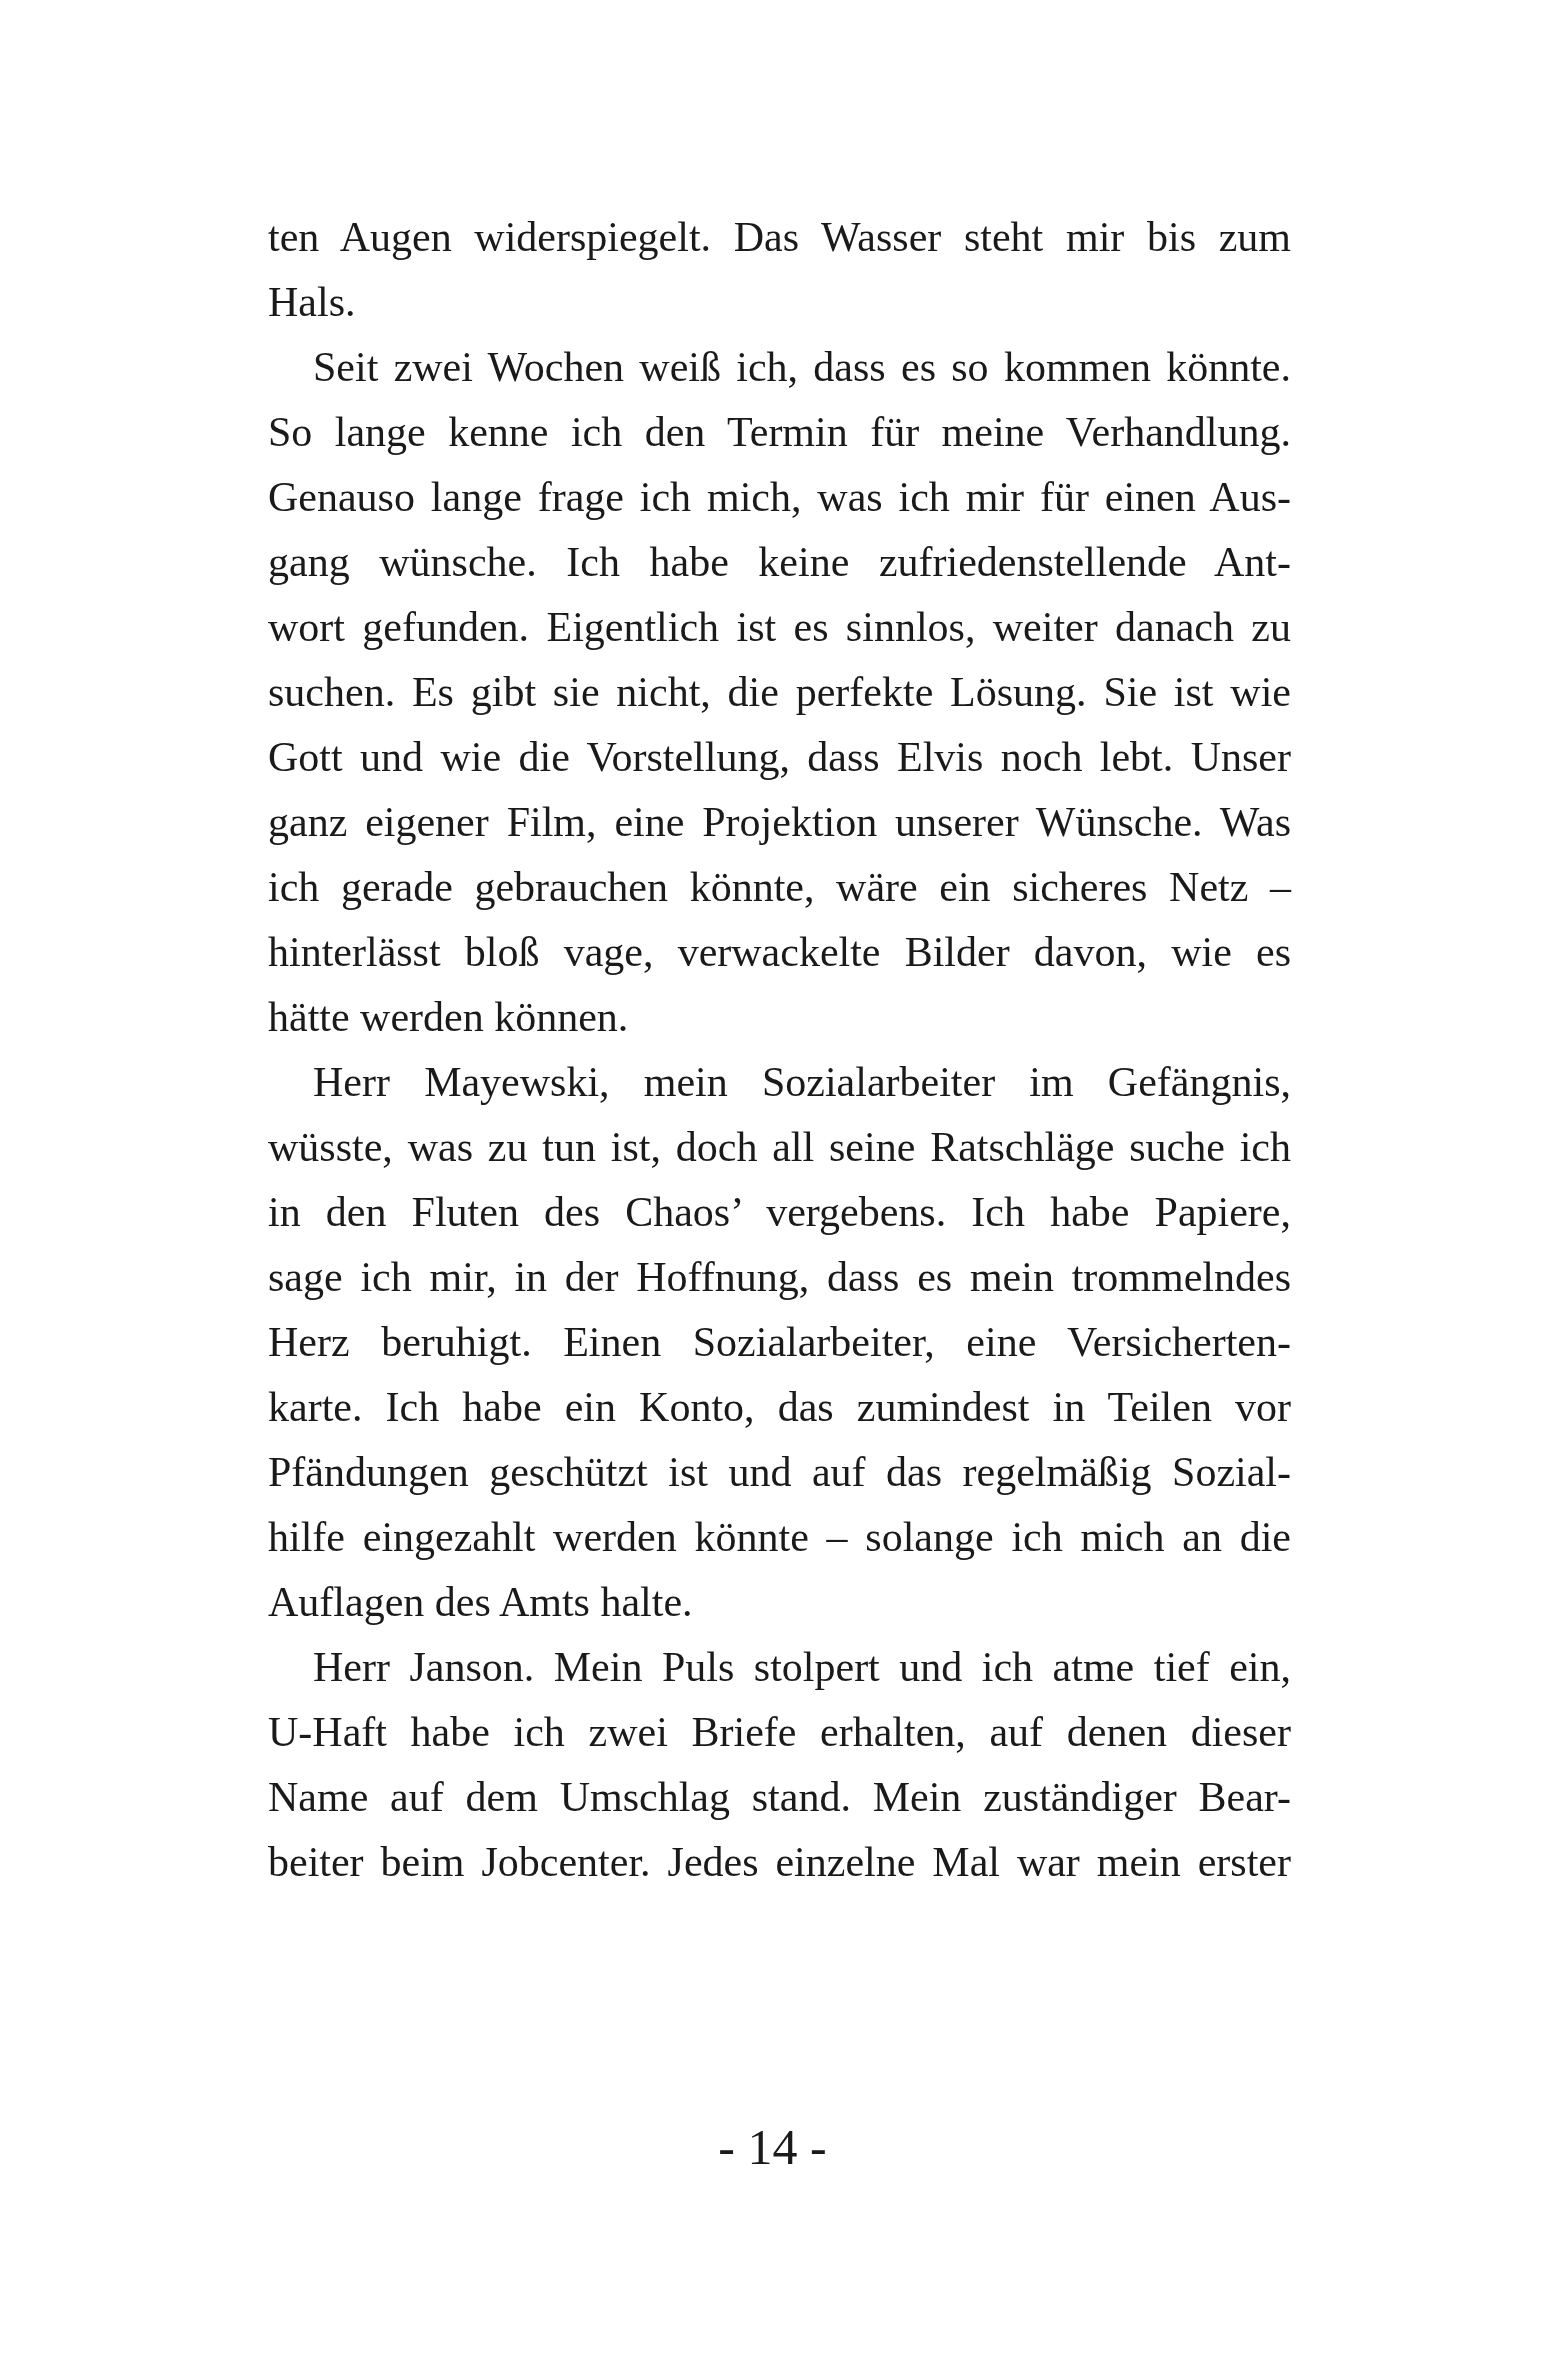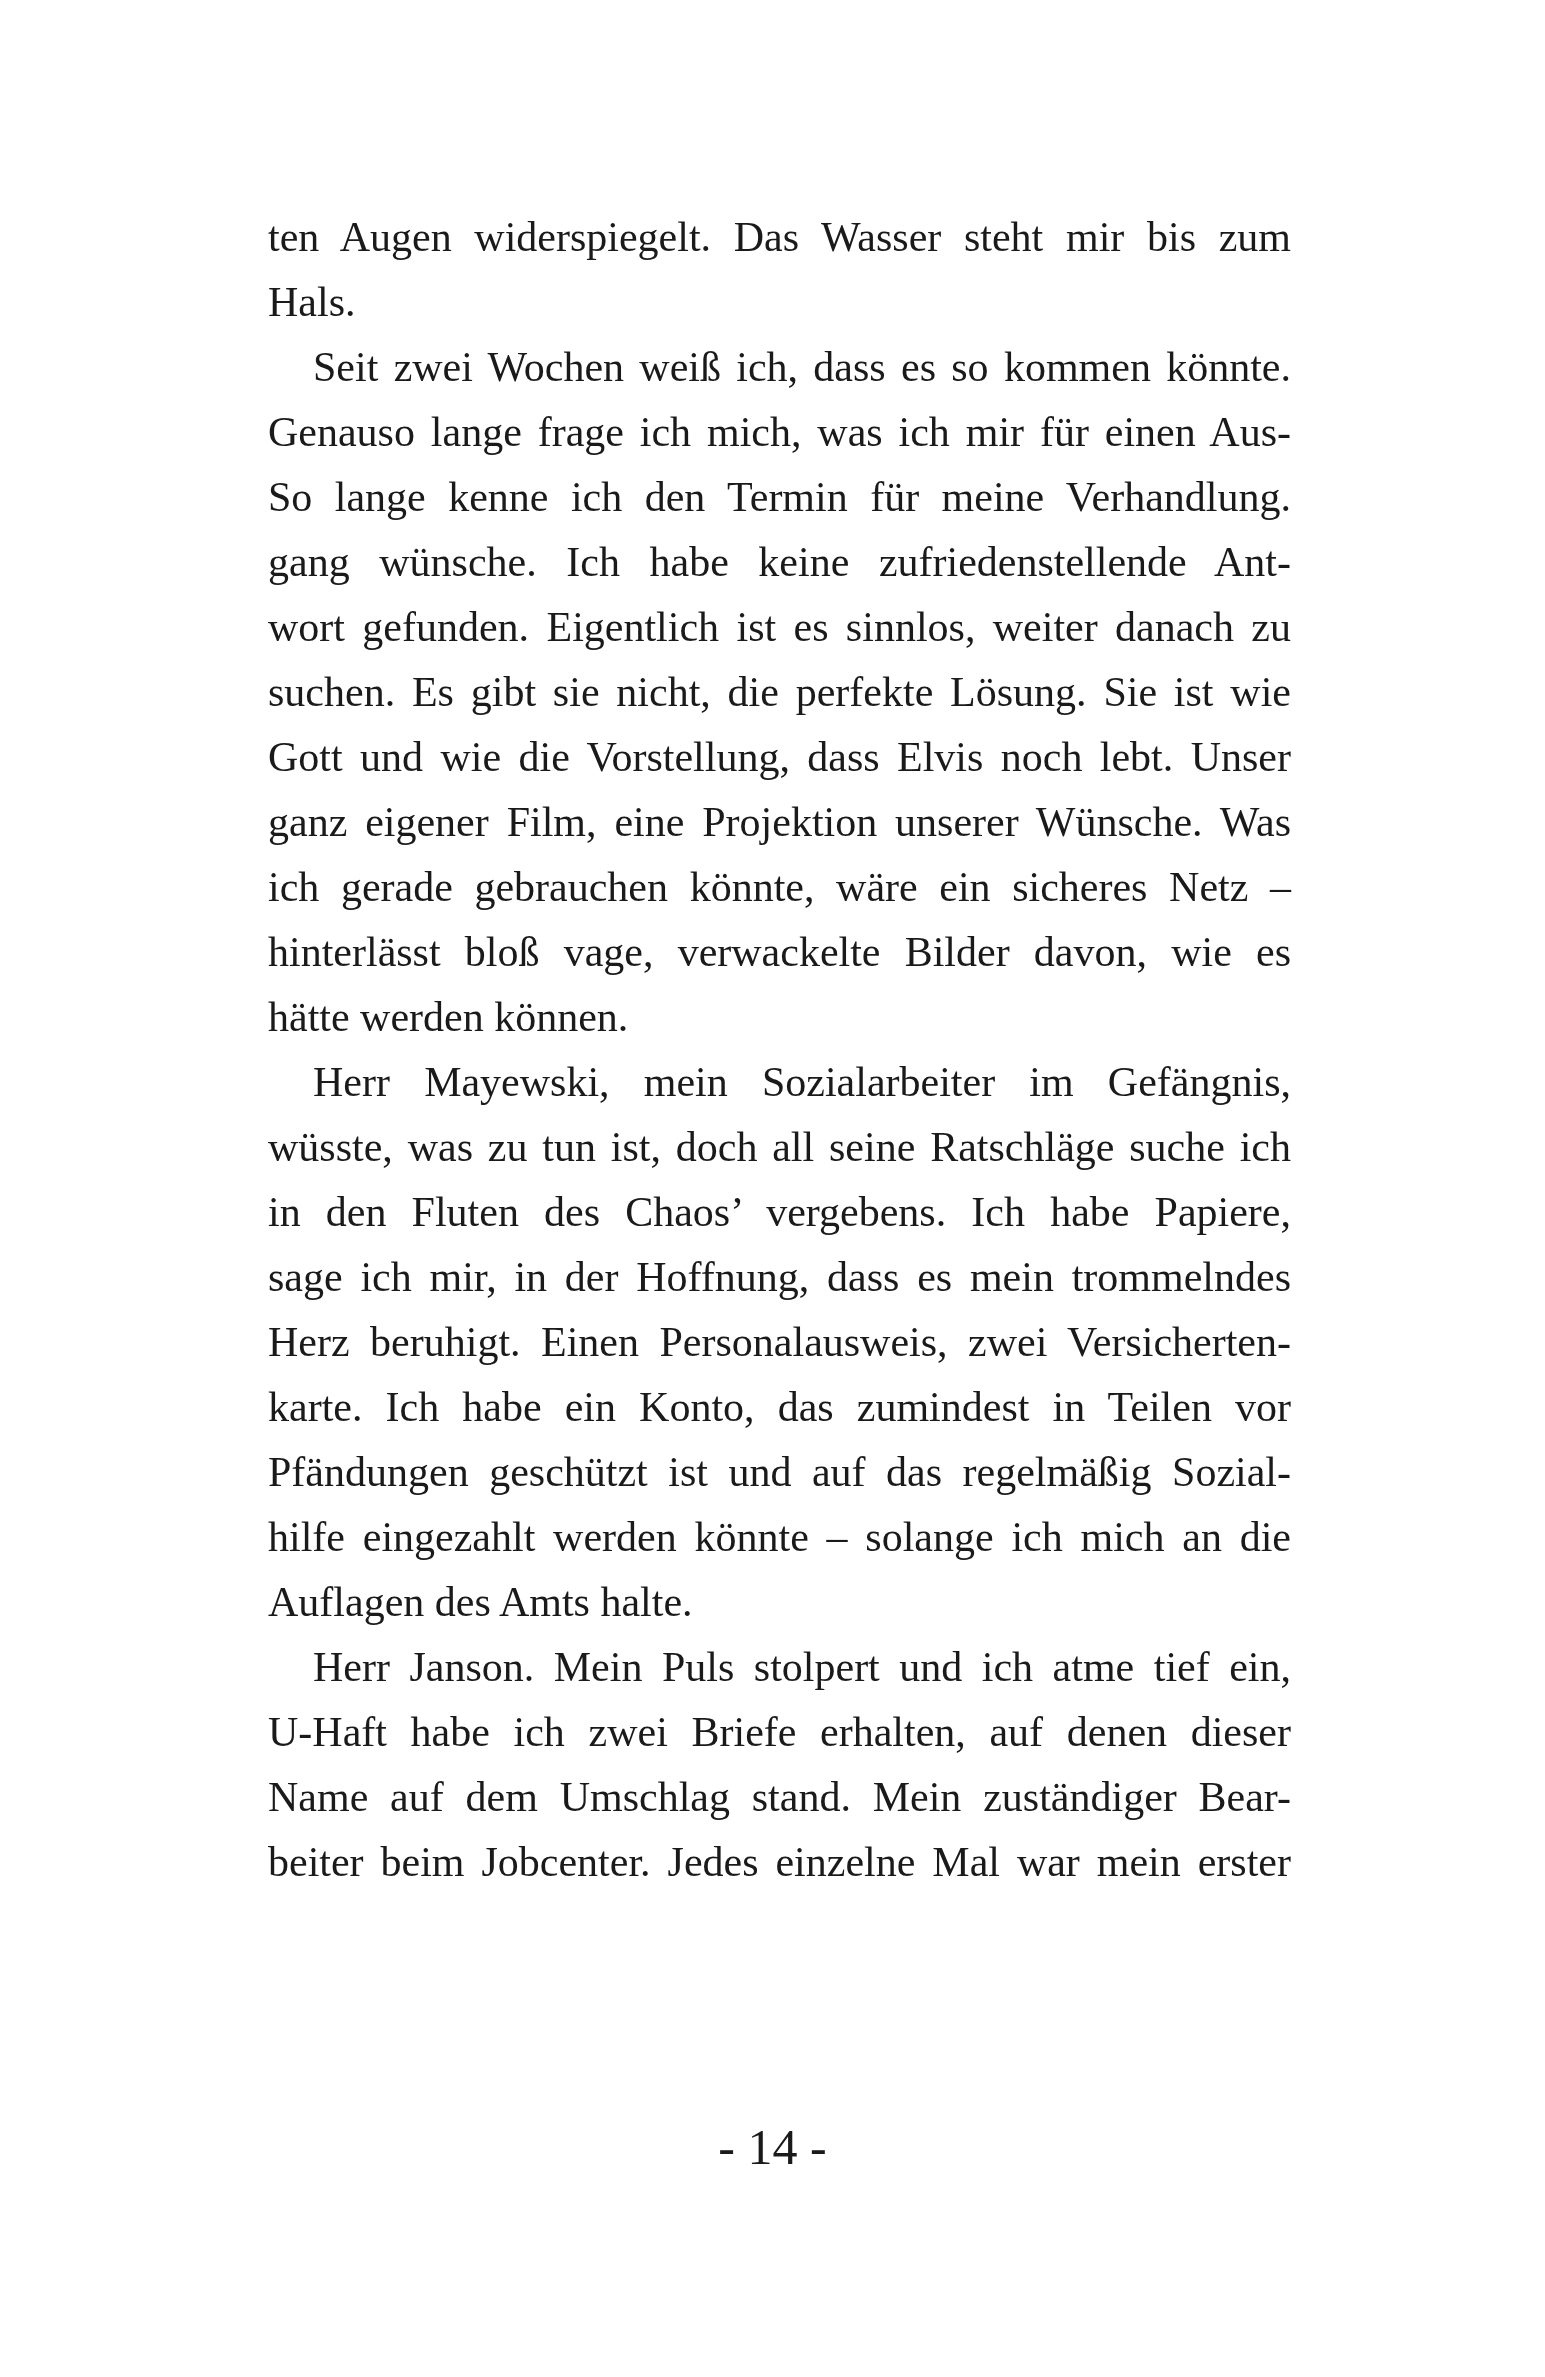--- a/index.html
+++ b/index.html
@@ -32,38 +32,38 @@
 <div class="page">
   <div class="text-block">
 
     <div>
       <div class="line">ten Augen widerspiegelt. Das Wasser steht mir bis zum</div>
       <div class="line last">Hals.</div>
     </div>
 
     <div>
       <div class="line indent">Seit zwei Wochen weiß ich, dass es so kommen könnte.</div>
+      <div class="line">So lange kenne ich den Termin für meine Verhandlung.</div>
       <div class="line">Genauso lange frage ich mich, was ich mir für einen Aus-</div>
-      <div class="line">So lange kenne ich den Termin für meine Verhandlung.</div>
       <div class="line">gang wünsche. Ich habe keine zufriedenstellende Ant-</div>
       <div class="line">wort gefunden. Eigentlich ist es sinnlos, weiter danach zu</div>
       <div class="line">suchen. Es gibt sie nicht, die perfekte Lösung. Sie ist wie</div>
       <div class="line">Gott und wie die Vorstellung, dass Elvis noch lebt. Unser</div>
       <div class="line">ganz eigener Film, eine Projektion unserer Wünsche. Was</div>
       <div class="line">ich gerade gebrauchen könnte, wäre ein sicheres Netz –</div>
       <div class="line">hinterlässt bloß vage, verwackelte Bilder davon, wie es</div>
       <div class="line last">hätte werden können.</div>
     </div>
 
     <div>
       <div class="line indent">Herr Mayewski, mein Sozialarbeiter im Gefängnis,</div>
       <div class="line">wüsste, was zu tun ist, doch all seine Ratschläge suche ich</div>
       <div class="line">in den Fluten des Chaos’ vergebens. Ich habe Papiere,</div>
       <div class="line">sage ich mir, in der Hoffnung, dass es mein trommelndes</div>
-      <div class="line">Herz beruhigt. Einen Personalausweis, zwei Versicherten-</div>
+      <div class="line">Herz beruhigt. Einen Sozialarbeiter, eine Versicherten-</div>
       <div class="line">karte. Ich habe ein Konto, das zumindest in Teilen vor</div>
       <div class="line">Pfändungen geschützt ist und auf das regelmäßig Sozial-</div>
       <div class="line">hilfe eingezahlt werden könnte – solange ich mich an die</div>
       <div class="line last">Auflagen des Amts halte.</div>
     </div>
 
     <div>
       <div class="line indent">Herr Janson. Mein Puls stolpert und ich atme tief ein,</div>
       <div class="line">U-Haft habe ich zwei Briefe erhalten, auf denen dieser</div>
       <div class="line">Name auf dem Umschlag stand. Mein zuständiger Bear-</div>

